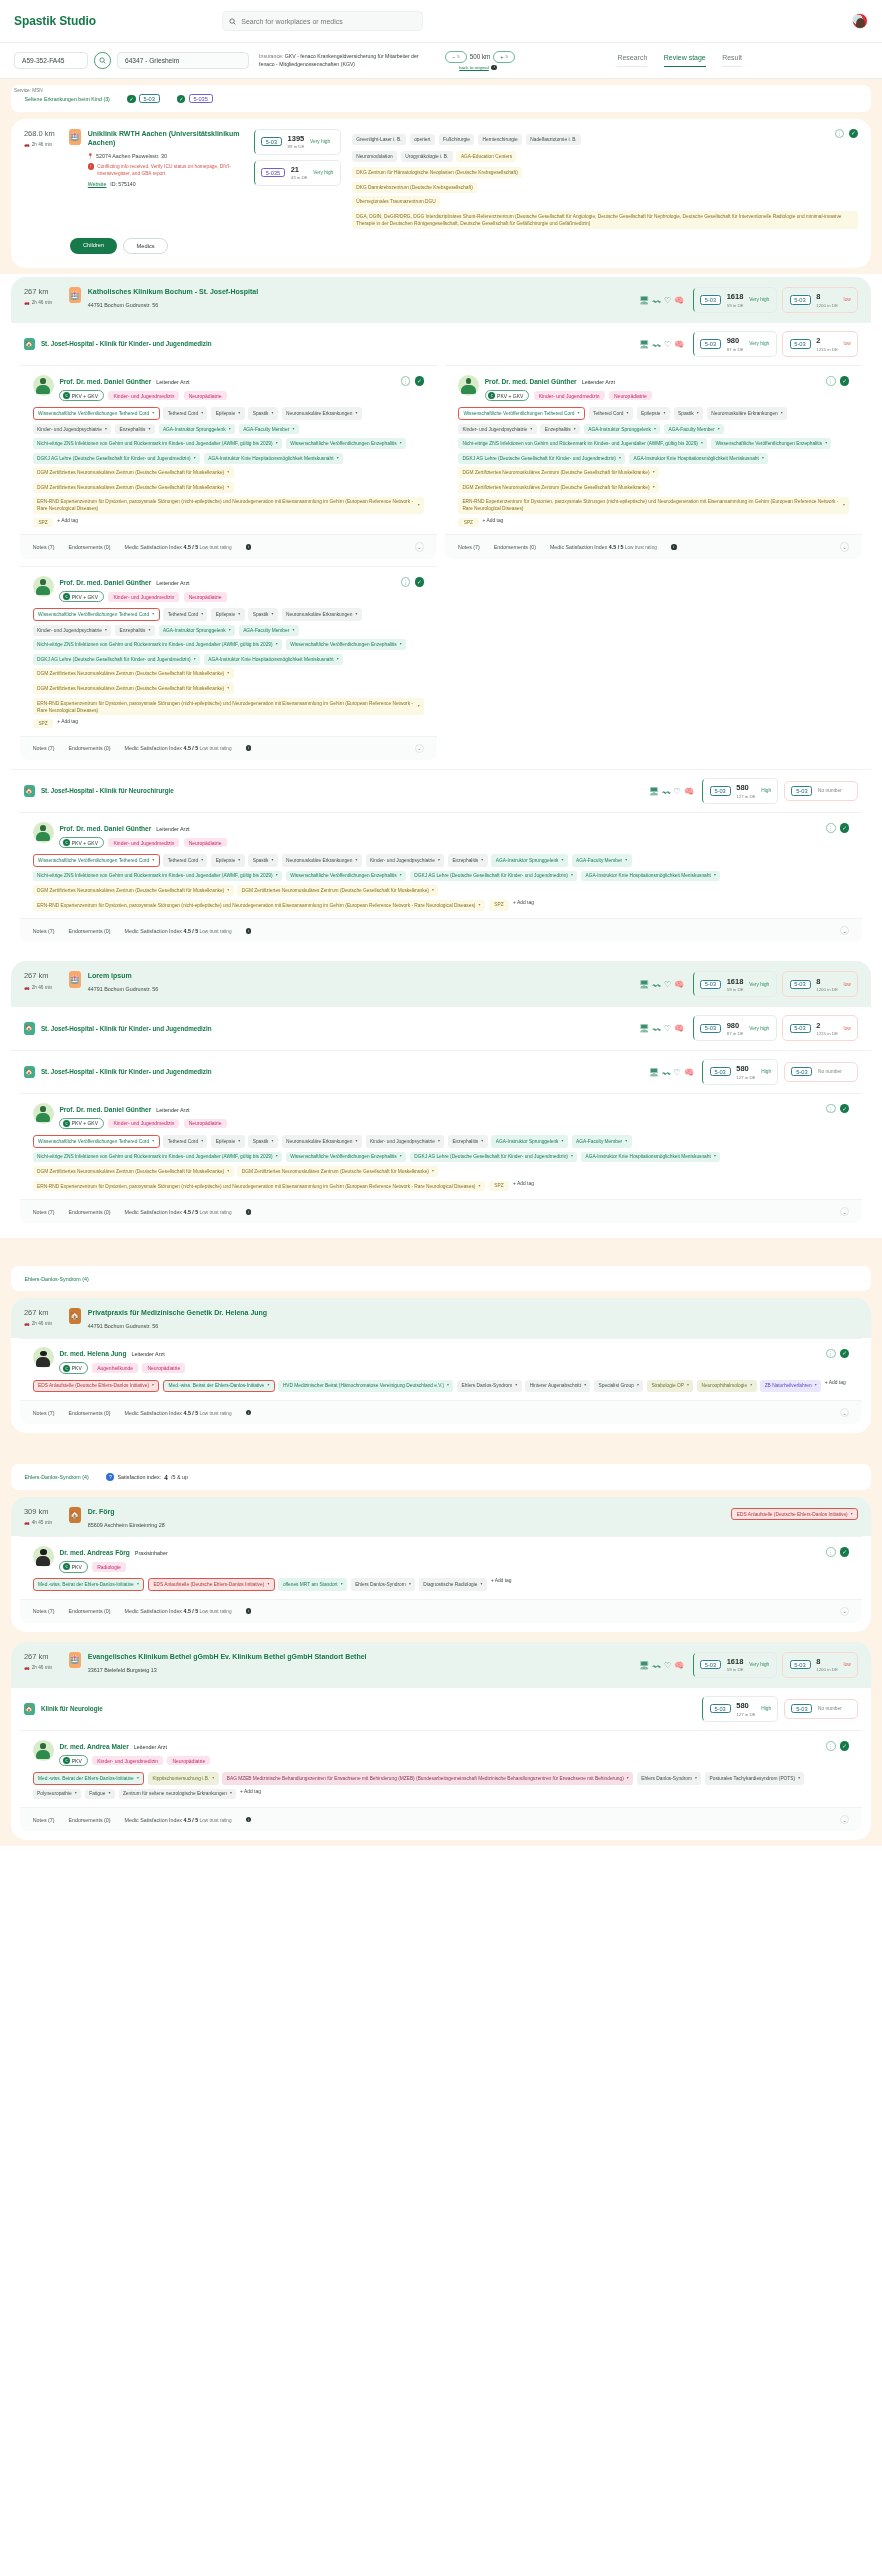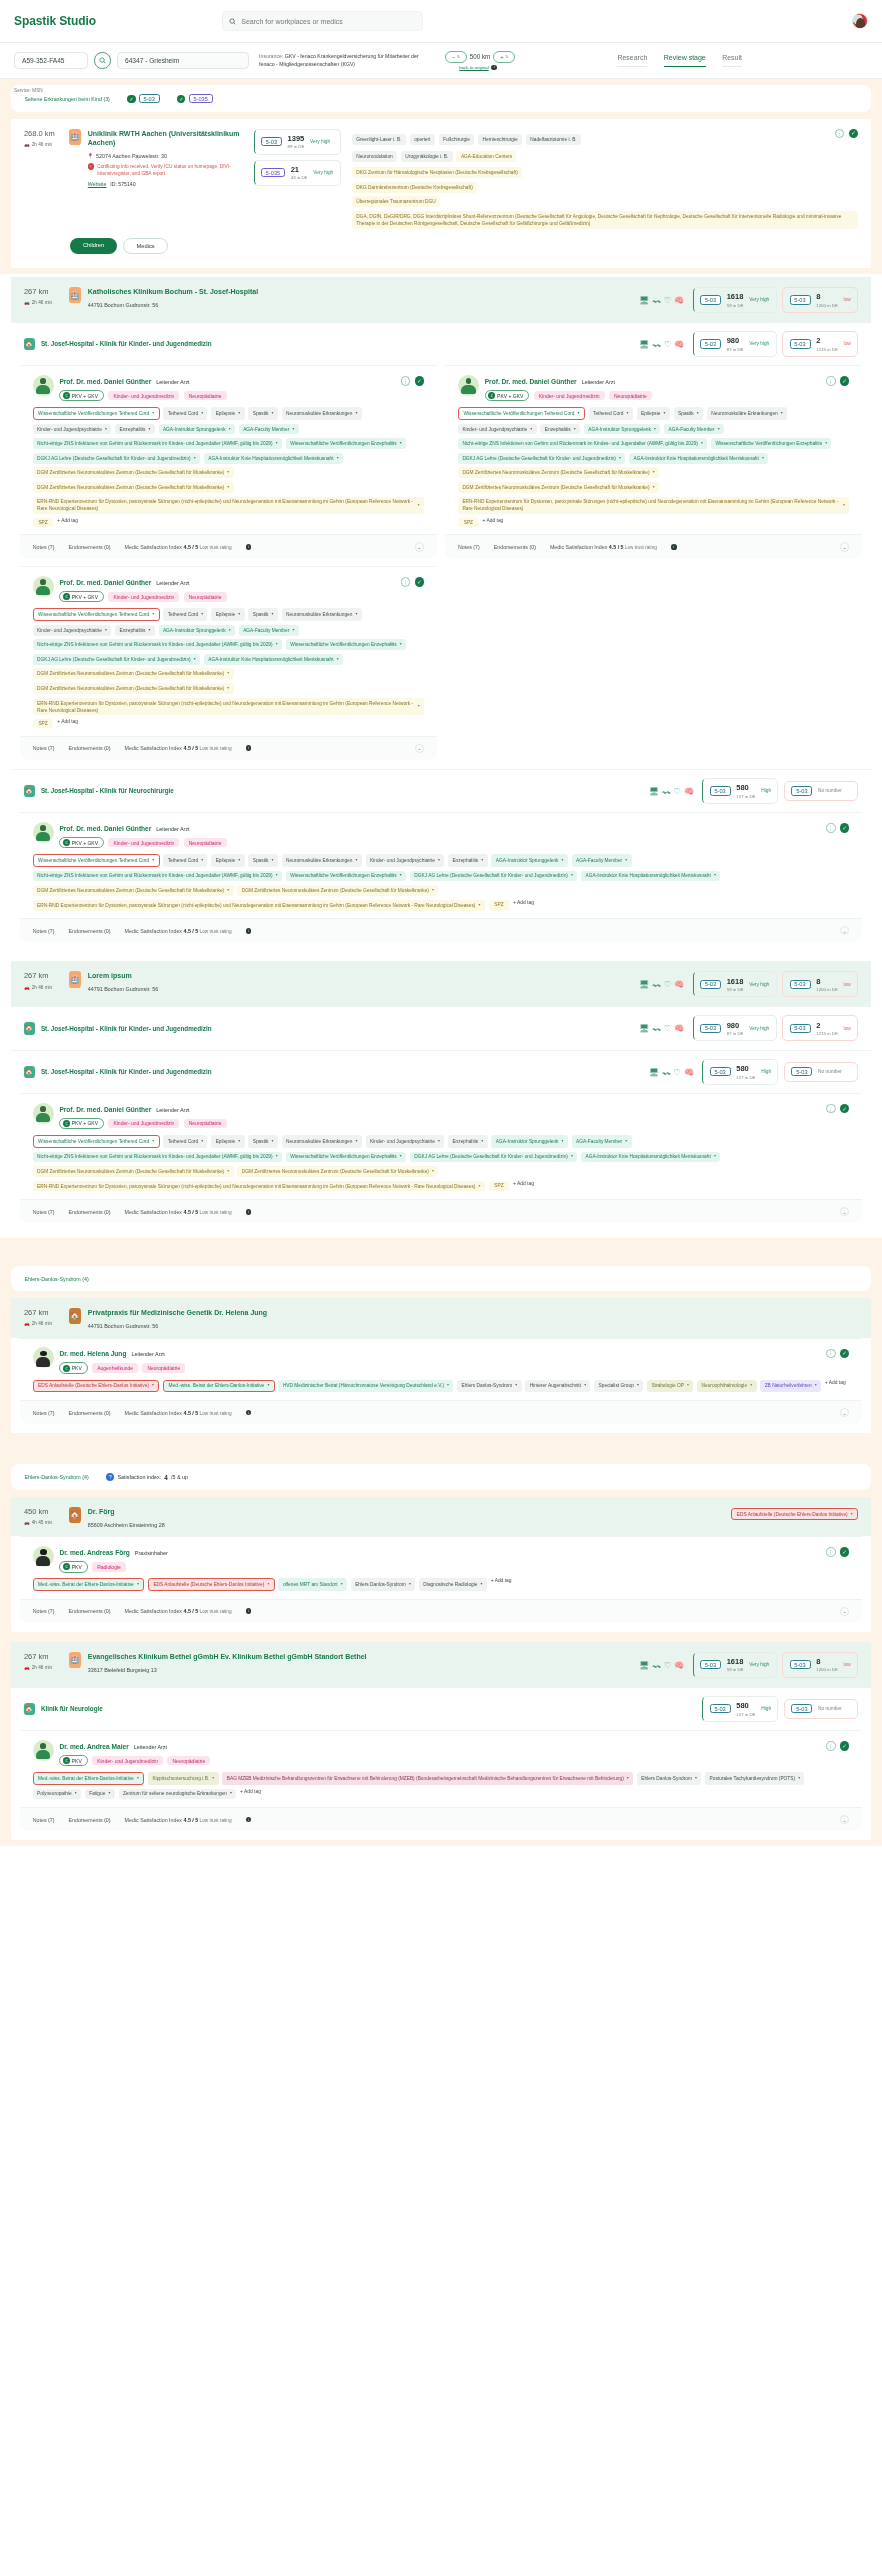--- a/index.html
+++ b/index.html
@@ -74,21 +74,21 @@
     align-items: center; gap: 8.8px; }
   .chip-lite { background:#fff; border-radius:3.8px; padding:2.5px 4.4px; font-size:5.3px; color:#16794a; }
   .code-chk { display: flex; align-items: center; gap: 3.1px; background:#fff;
     border-radius: 4.4px; padding: 1.9px 4.4px; }
   .tick { width: 8.2px; height: 8.2px; border-radius:50%; background:#157a48; color:#fff;
     font-size:5px; display:flex; align-items:center; justify-content:center; }
   .code-box { border:0.6px solid #2f7f8c; border-radius:2.5px; padding:0.6px 3.8px; font-size:5.7px;
     color:#1d6a77; background:#fff; }
   .code-box.violet { border-color:#6e5fd0; color:#5a4bc2; }
 
-  .card { background:#fff; border-radius: 1px; overflow:hidden; }
+  .card { background:#fff; border-radius: 15px; overflow:hidden; }
 
   
   .hosp { display:flex; align-items:flex-start; padding: 10px 12.6px 8.8px; background:#fff; }
   .hosp.mint { background:#eaf4ef; }
   .dist { width: 45px; }
   .dist .km { font-size: 7.5px; color:#505d56; }
   .dist .dur { font-size: 4.7px; color:#5c6a62; margin-top:4.4px; display:flex; align-items:center; gap:1.9px;}
   .hicon { width: 12.6px; height: 16.4px; border-radius: 3.1px; background:#f7a86a; color:#fff;
     display:flex; align-items:center; justify-content:center; font-size: 7.5px; margin-right: 6.3px; }
   .hicon.brown { background:#c97a34; }
@@ -1118,21 +1118,21 @@
       <span class="tick" style="background:#2f6fd8">?</span>
       <span style="font-size:5.4px;color:#2b3b33">Satisfaction index:</span>
       <b style="font-size:6.3px;color:#1e2a24">4</b>
       <span style="font-size:5.4px;color:#2b3b33">/5 &amp; up</span>
     </div>
   </div>
   <div style="height:6.3px"></div>
   <div class="card">
     <div class="hosp mint">
       <div class="dist">
-        <div class="km">450 km</div>
+        <div class="km">309 km</div>
         <div class="dur">
             <span>🚗</span>
             <span>4h 45 min</span>
           </div>
       </div>
       <div class="hicon brown">🏠</div>
       <div>
         <div class="hname">Dr. Förg</div>
         <div class="haddr">85609 Aschheim Einsteinring 28</div>
       </div>

